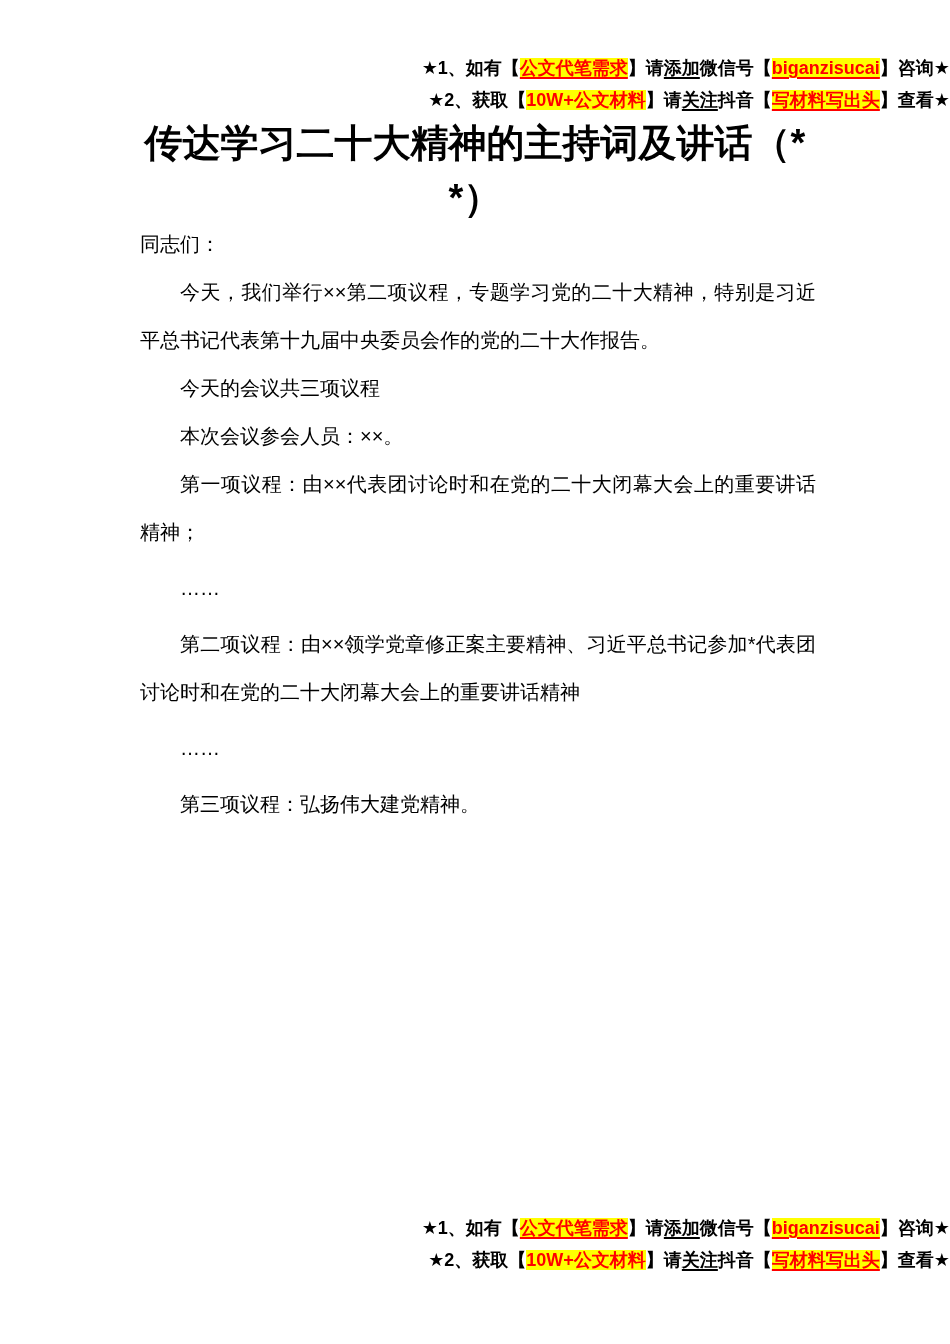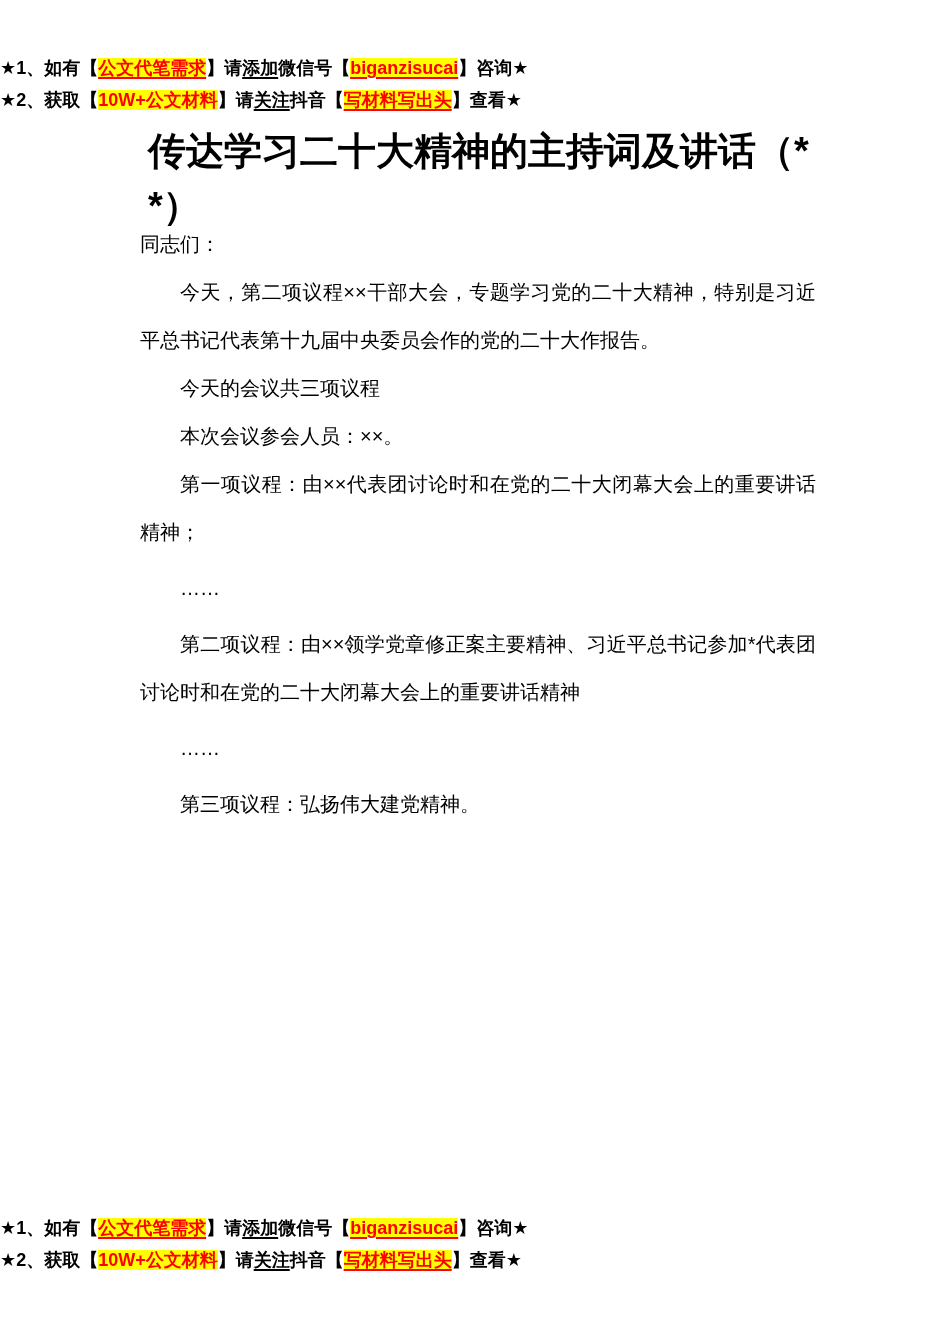--- a/index.html
+++ b/index.html
@@ -18,21 +18,21 @@
   .page{
     position:relative;
     width:950px;height:1344px;
     background:var(--paper);
     overflow:hidden;
   }
   
   .banner{
     position:absolute;
     left:0;width:950px;
-    text-align:left;
+    text-align:right;
     font-size:18px;
     font-weight:bold;
     line-height:32px;
     white-space:nowrap;
   }
   .banner.top{top:52px;}
   .banner.bottom{top:1212px;}
   .seg{color:var(--ink);}
   .seg.underline{
     text-decoration:underline;
@@ -47,27 +47,27 @@
     background:var(--hl);
     color:var(--red);
     text-decoration:underline;
     text-decoration-thickness:2px;
     text-underline-offset:3px;
   }
   
   .title{
     position:absolute;
     top:116px;left:140px;width:670px;
-    margin:8px;
+    margin:0;
     font-size:38px;
     line-height:55px;
     font-weight:bold;
     color:var(--ink);
     word-break:break-all;
-    text-align:left;
+    text-align:center;
   }
   
   .doc-body{
     position:absolute;
     top:220px;left:140px;width:676px;
   }
   .para{
     margin:0;
     font-size:20px;
     line-height:48px;
@@ -86,21 +86,21 @@
 
   <div class="banner top">
     <div><span class="seg plain">★1、如有【</span><span class="seg highlight-underline">公文代笔需求</span><span class="seg plain">】请</span><span class="seg underline">添加</span><span class="seg plain">微信号【</span><span class="seg highlight-underline">biganzisucai</span><span class="seg plain">】咨询★</span></div>
     <div><span class="seg plain">★2、获取【</span><span class="seg highlight">10W+公文材料</span><span class="seg plain">】请</span><span class="seg underline">关注</span><span class="seg plain">抖音【</span><span class="seg highlight-underline">写材料写出头</span><span class="seg plain">】查看★</span></div>
   </div>
 
   <h1 class="title">传达学习二十大精神的主持词及讲话（**）</h1>
 
   <div class="doc-body">
       <p class="para">同志们：</p>
-      <p class="para indent">今天，第二项议程××干部大会，专题学习党的二十大精神，特别是习近平总书记代表第十九届中央委员会作的党的二十大作报告。</p>
+      <p class="para indent">今天，我们举行××第二项议程，专题学习党的二十大精神，特别是习近平总书记代表第十九届中央委员会作的党的二十大作报告。</p>
       <p class="para indent">今天的会议共三项议程</p>
       <p class="para indent">本次会议参会人员：××。</p>
       <p class="para indent">第一项议程：由××代表团讨论时和在党的二十大闭幕大会上的重要讲话精神；</p>
       <p class="para indent ellipsis">……</p>
       <p class="para indent">第二项议程：由××领学党章修正案主要精神、习近平总书记参加*代表团讨论时和在党的二十大闭幕大会上的重要讲话精神</p>
       <p class="para indent ellipsis">……</p>
       <p class="para indent">第三项议程：弘扬伟大建党精神。</p>
     </div>
 
   <div class="banner bottom">

